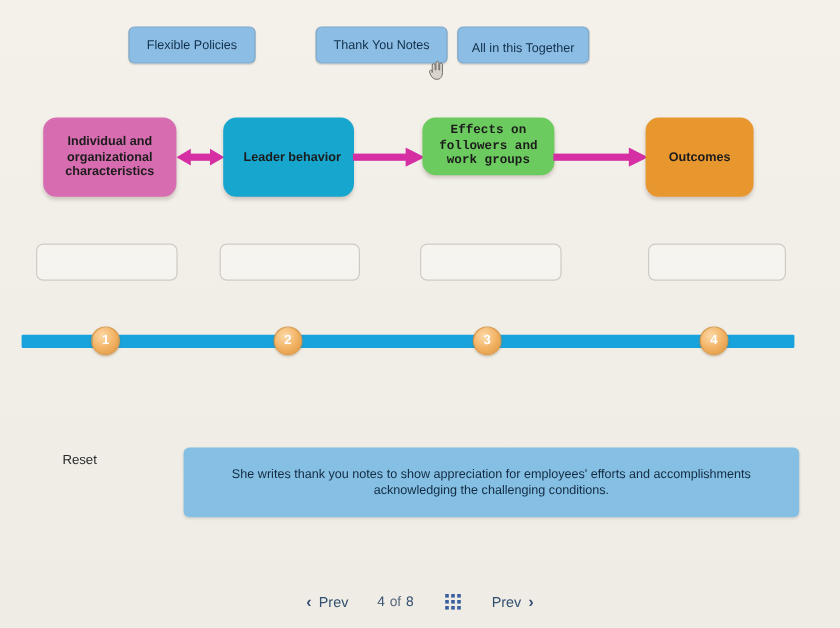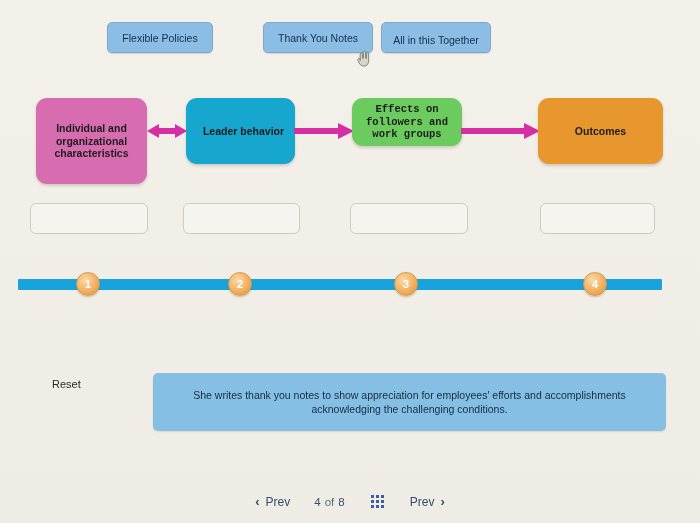--- a/index.html
+++ b/index.html
@@ -72,24 +72,24 @@
     justify-content: center;
     text-align: center;
     font-weight: bold;
     font-size: 10.5px;
     line-height: 12.5px;
     color: #1c1c1c;
     box-shadow: 0 2px 3px rgba(90,70,60,0.22);
     box-sizing: border-box;
     padding: 4px 6px;
   }
-  .node-1 { left: 36px;  top: 8px; width: 111px; height: 86px; background: #d86cb0; }
+  .node-1 { left: 36px;  top: 8px; width: 111px; height: 66px; background: #d86cb0; }
   .node-2 { left: 186px; top: 8px; width: 109px; height: 66px; background: #17a6ce; padding-left: 12px; }
   .node-3 { left: 352px; top: 8px; width: 110px; height: 48px; background: #6ccb5e; font-family: Liberation Mono, monospace; }
-  .node-4 { left: 538px; top: 8px; width: 125px; height: 66px; background: #e8972f; }
+  .node-4 { left: 538px; top: 8px; width: 90px; height: 66px; background: #e8972f; }
 
   .arrow { position: absolute; }
   .arrow-bidi  { left: 147px; top: 30px; width: 40px;  height: 22px; }
   .arrow-a     { left: 294px; top: 33px; width: 60px;  height: 16px; }
   .arrow-b     { left: 461px; top: 33px; width: 79px;  height: 16px; }
 
   
   .dropzones { position: absolute; left: 0; top: 203px; width: 700px; height: 34px; }
   .dropzone {
     position: absolute;

